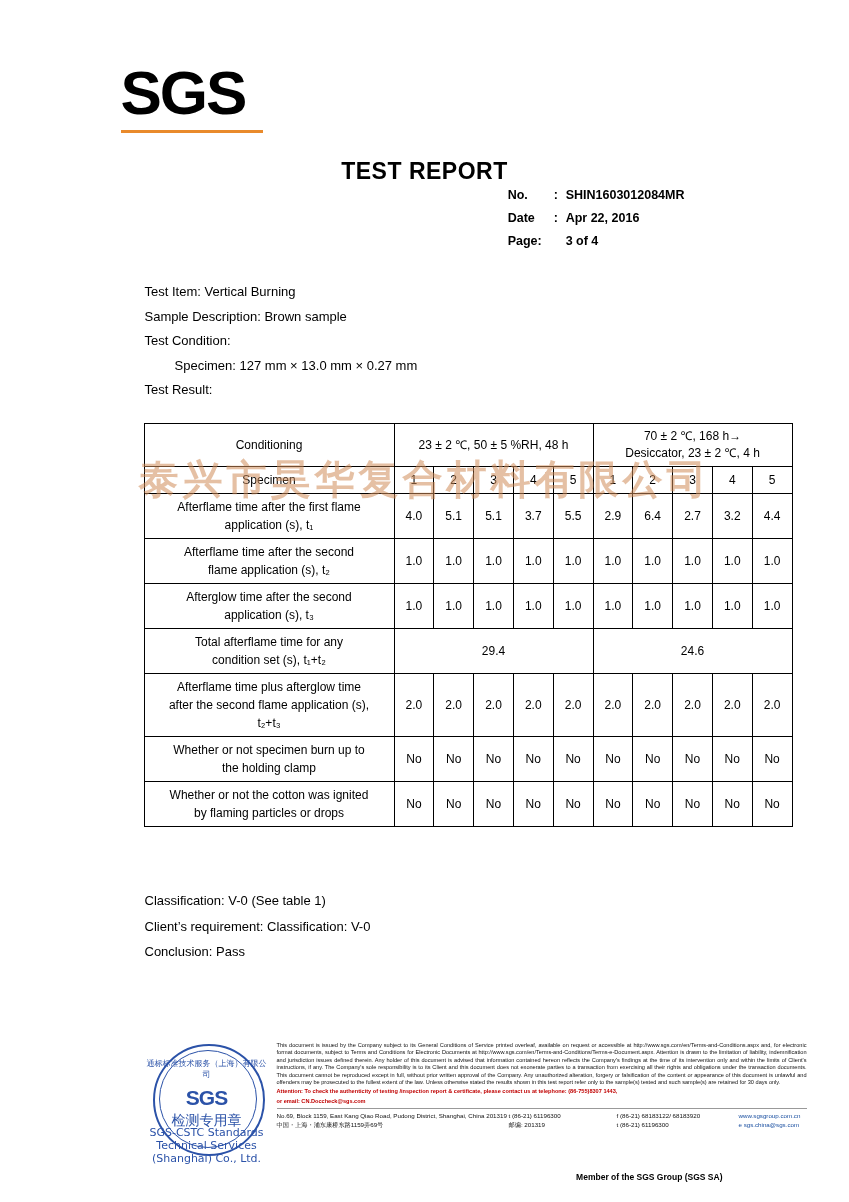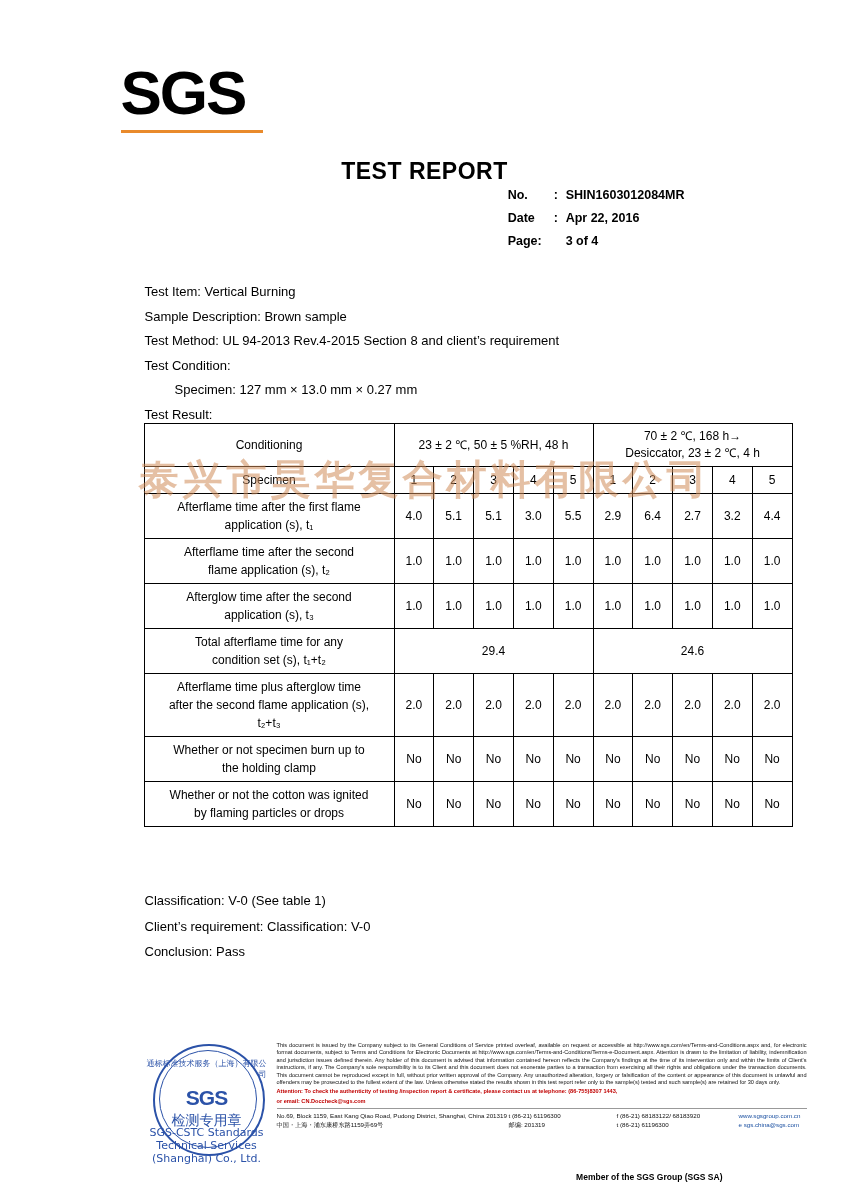--- a/index.html
+++ b/index.html
@@ -182,21 +182,21 @@
     color: #2b52a8;
     font-weight: bold;
     font-size: 21px;
     letter-spacing: -1px;
   }
   .stamp .cn-top {
     position: absolute;
     left: 0;
     top: 16px;
     width: 120px;
-    text-align: right;
+    text-align: center;
     color: #2b52a8;
     font-size: 8px;
     font-family: "DejaVu Sans", sans-serif;
   }
   .stamp .cn-bot {
     position: absolute;
     left: 0;
     top: 70px;
     width: 120px;
     text-align: center;
@@ -281,21 +281,20 @@
     <div class="meta-row">
       <span class="meta-label">Page:</span>
       <span class="meta-colon"></span>
       <span class="meta-value">3 of  4</span>
     </div>
   </div>
 
   <div class="info">
     <div>Test Item: Vertical Burning</div>
     <div>Sample Description: Brown sample</div>
-    <div>Test Method: UL 94-2013 Rev.4-2015 Section 8 and client’s requirement</div>
     <div>Test Condition:</div>
     <div class="indent">Specimen: 127 mm × 13.0 mm × 0.27 mm</div>
     <div>Test Result:</div>
   </div>
 
   <div class="watermark">泰兴市昊华复合材料有限公司</div>
 
   <div class="tbl-wrap">
     <table class="result">
       <colgroup>
@@ -335,21 +334,21 @@
         </tr>
 
         <tr>
           <td class="rowlabel">
             <div>Afterflame time after the first flame</div>
             <div>application (s), t₁</div>
           </td>
           <td class="datacell">4.0</td>
           <td class="datacell">5.1</td>
           <td class="datacell">5.1</td>
-          <td class="datacell">3.0</td>
+          <td class="datacell">3.7</td>
           <td class="datacell">5.5</td>
           <td class="datacell">2.9</td>
           <td class="datacell">6.4</td>
           <td class="datacell">2.7</td>
           <td class="datacell">3.2</td>
           <td class="datacell">4.4</td>
         </tr>
 
         <tr>
           <td class="rowlabel">

